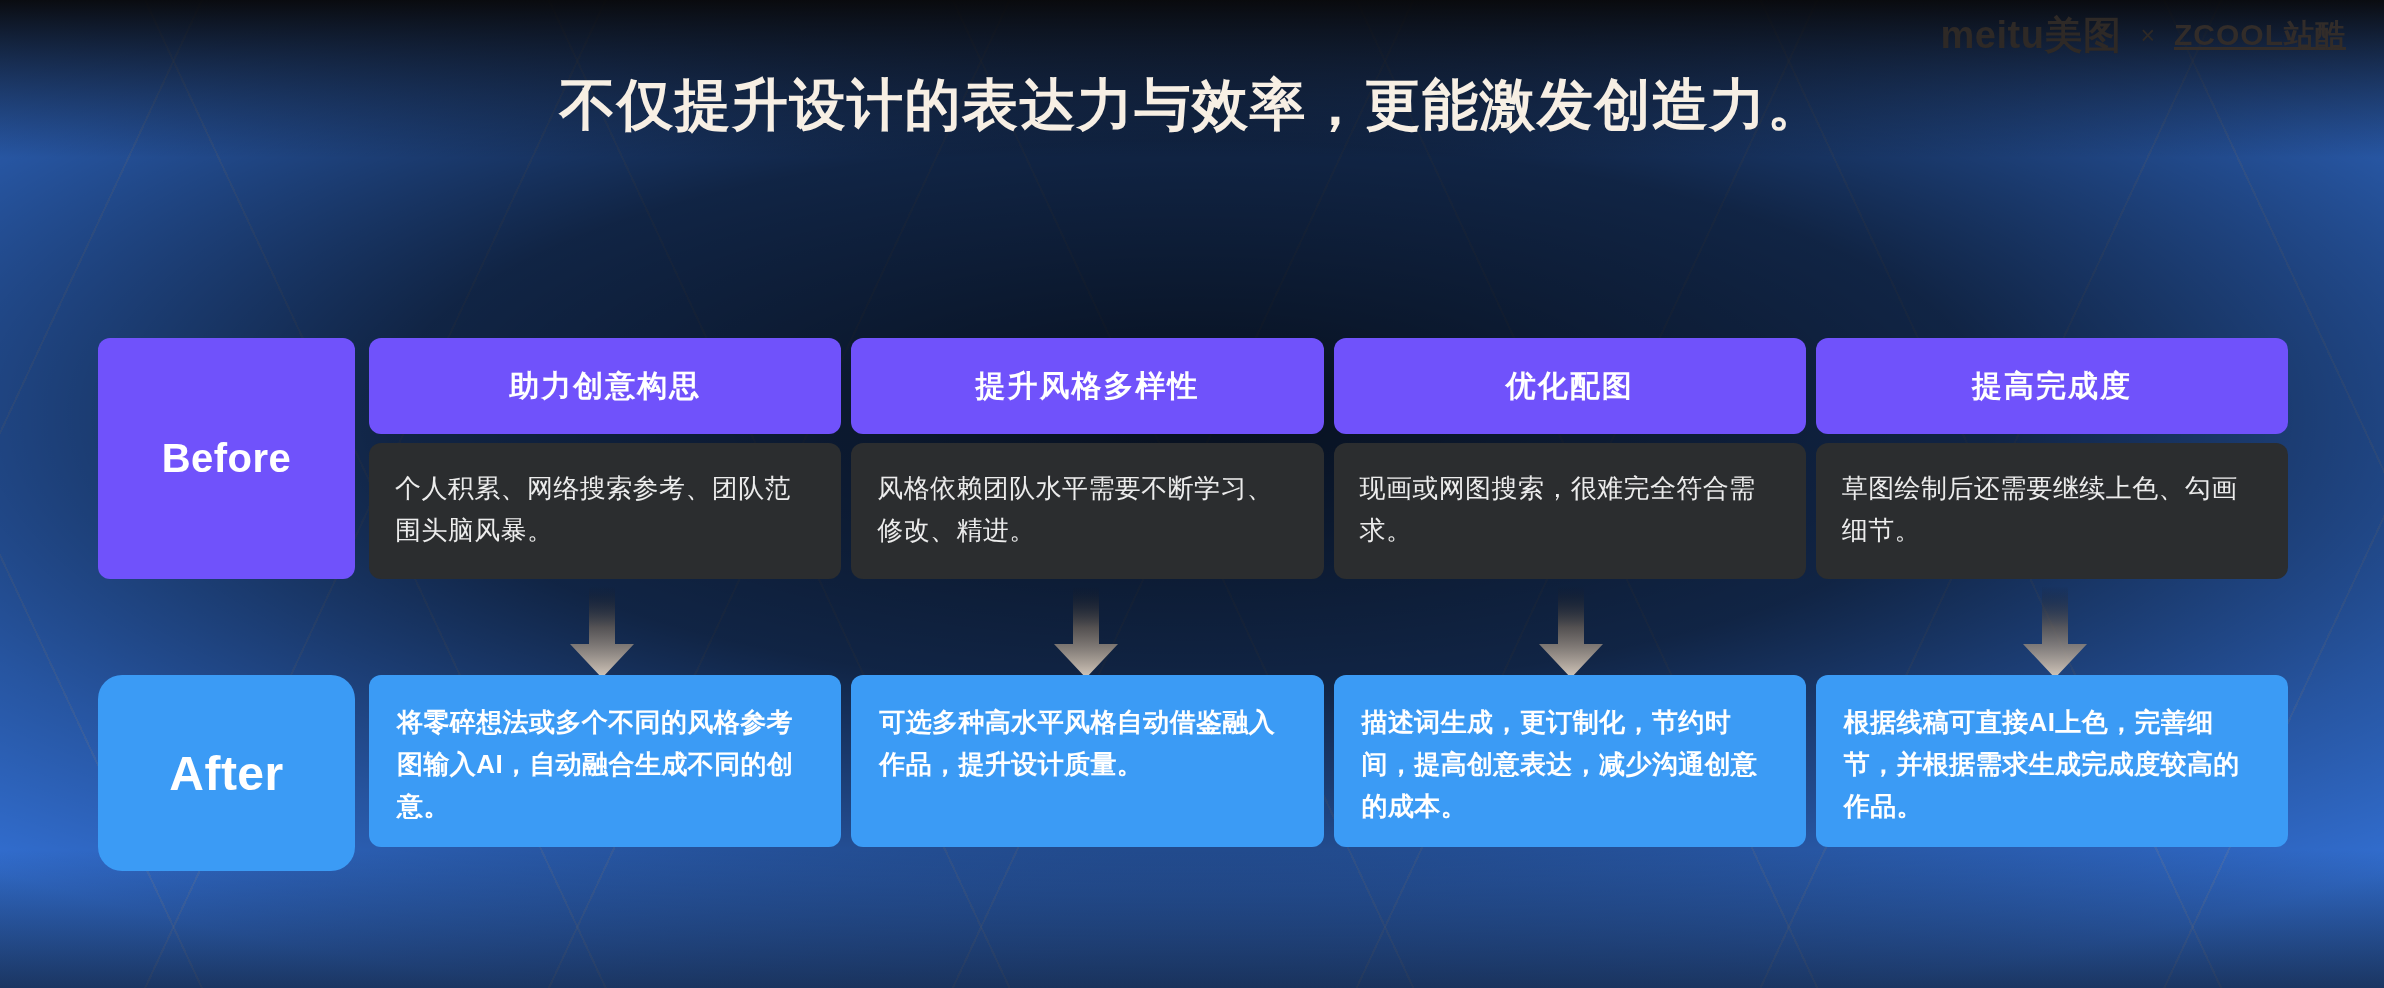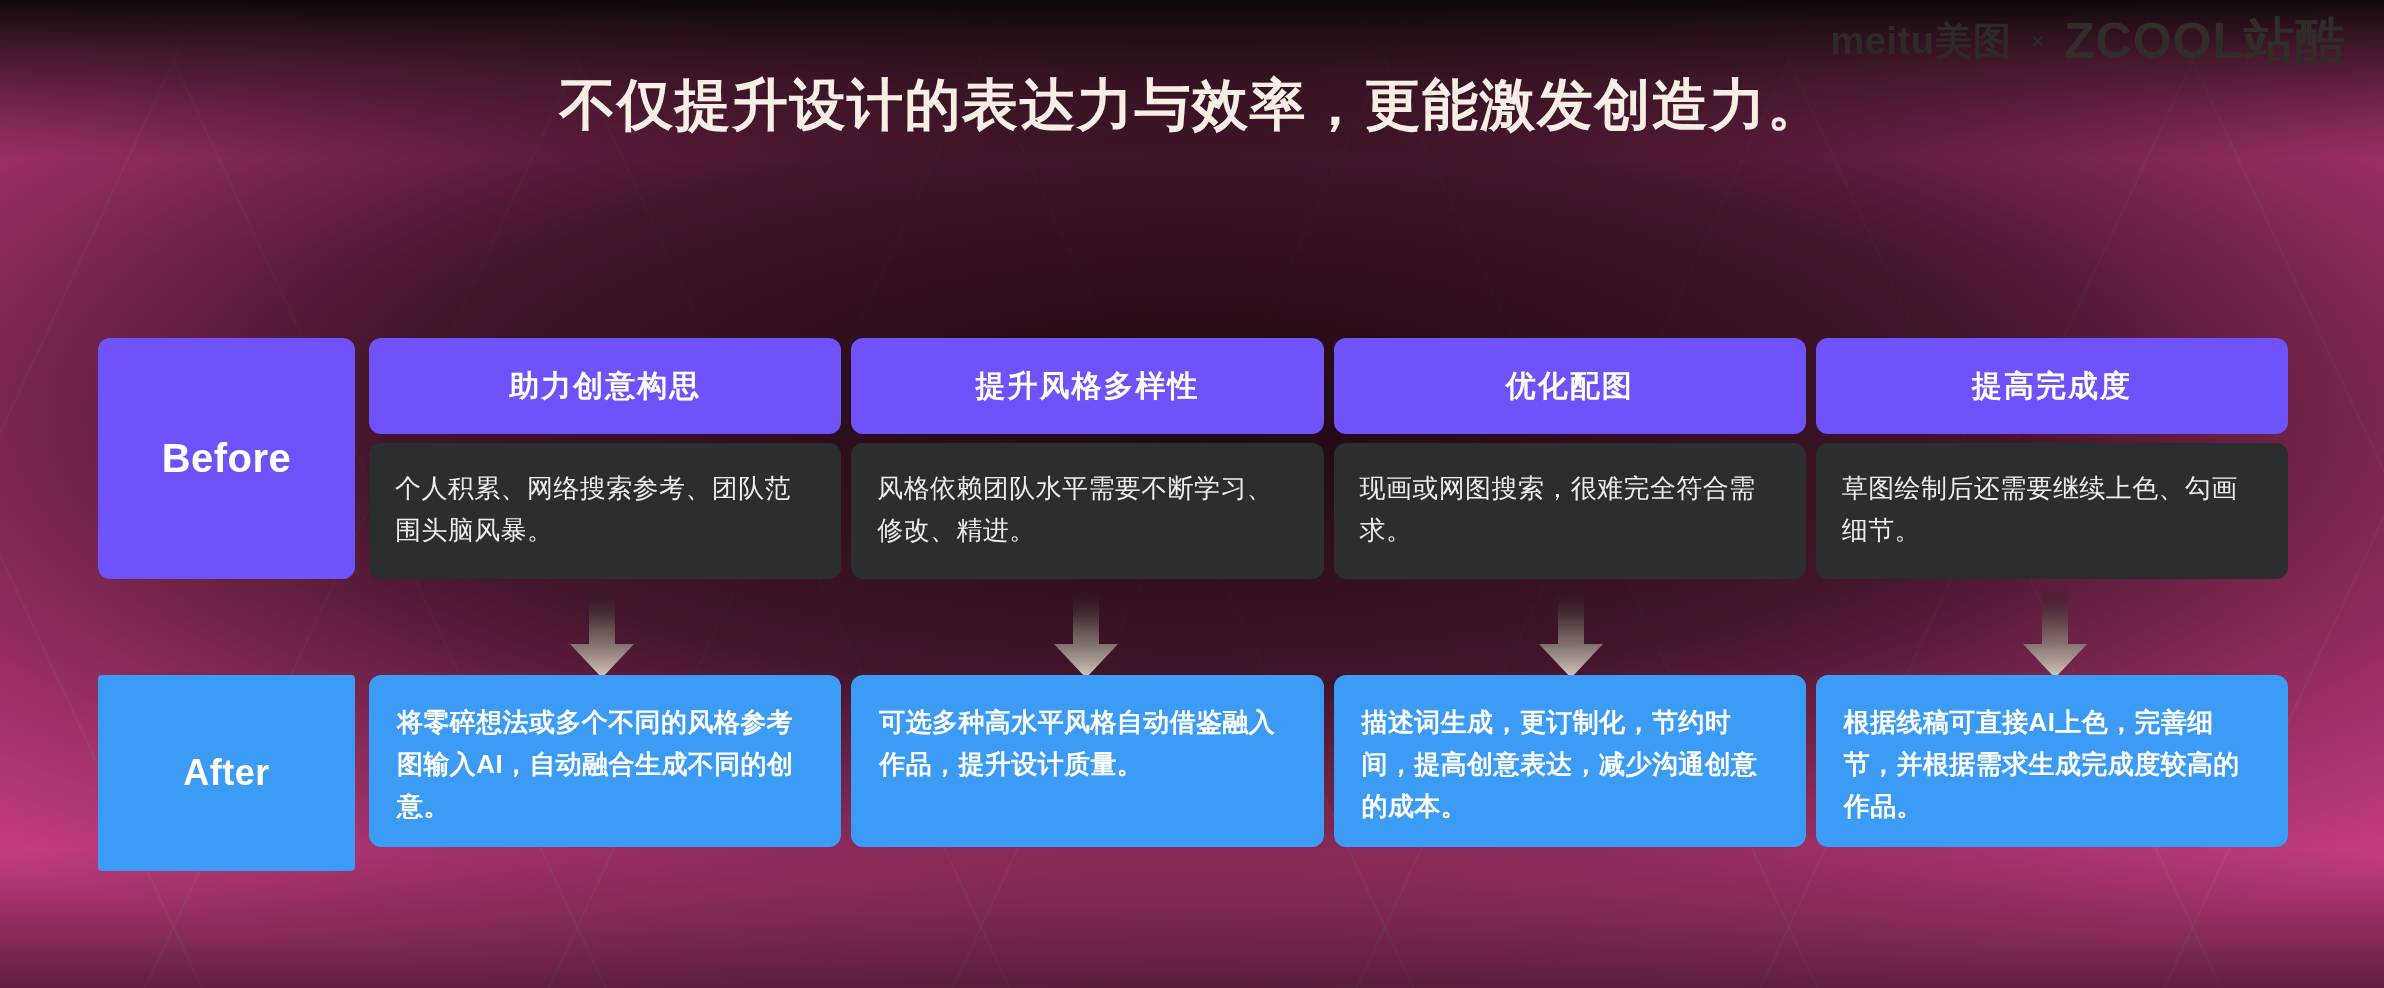--- a/index.html
+++ b/index.html
@@ -10,21 +10,21 @@
   }
   body {
     font-family: "Liberation Sans", "DejaVu Sans", sans-serif;
   }
 
   .slide {
     position: relative;
     width: 2384px;
     height: 988px;
     overflow: hidden;
-    background-color: #ec4899;
+    background-color: #3b82f6;
     box-sizing: border-box;
   }
 
   
   .bg-lattice {
     position: absolute;
     inset: 0;
     background-image:
       repeating-linear-gradient(115deg,
         rgba(190,180,175,0.0) 0px,
@@ -76,26 +76,27 @@
     line-height: 1;
     white-space: nowrap;
   }
   .brand-x {
     font-size: 25px;
     color: #2e2926;
     line-height: 1;
     font-weight: 500;
   }
   .brand-zcool {
-    font-size: 50px;
+    font-size: 30px;
     font-weight: 800;
     letter-spacing: 1px;
     color: #322c29;
     line-height: 1;
     white-space: nowrap;
+    text-decoration: underline;
   }
 
   
   .title-block {
     position: absolute;
     top: 68px;
     left: 0;
     right: 0;
     text-align: center;
     z-index: 5;
@@ -147,27 +148,27 @@
     display: flex;
     align-items: center;
     justify-content: center;
     color: #ffffff;
     font-size: 40px;
     font-weight: 700;
     letter-spacing: 0.5px;
   }
   .label-after {
     background: #3b9bf5;
-    border-radius: 4px;
+    border-radius: 24px;
     height: 196px;
     display: flex;
     align-items: center;
     justify-content: center;
     color: #ffffff;
-    font-size: 36px;
+    font-size: 48px;
     font-weight: 700;
     letter-spacing: 0.5px;
   }
 
   
   .chip {
     background: #7052fb;
     border-radius: 12px;
     height: 96px;
     display: flex;

